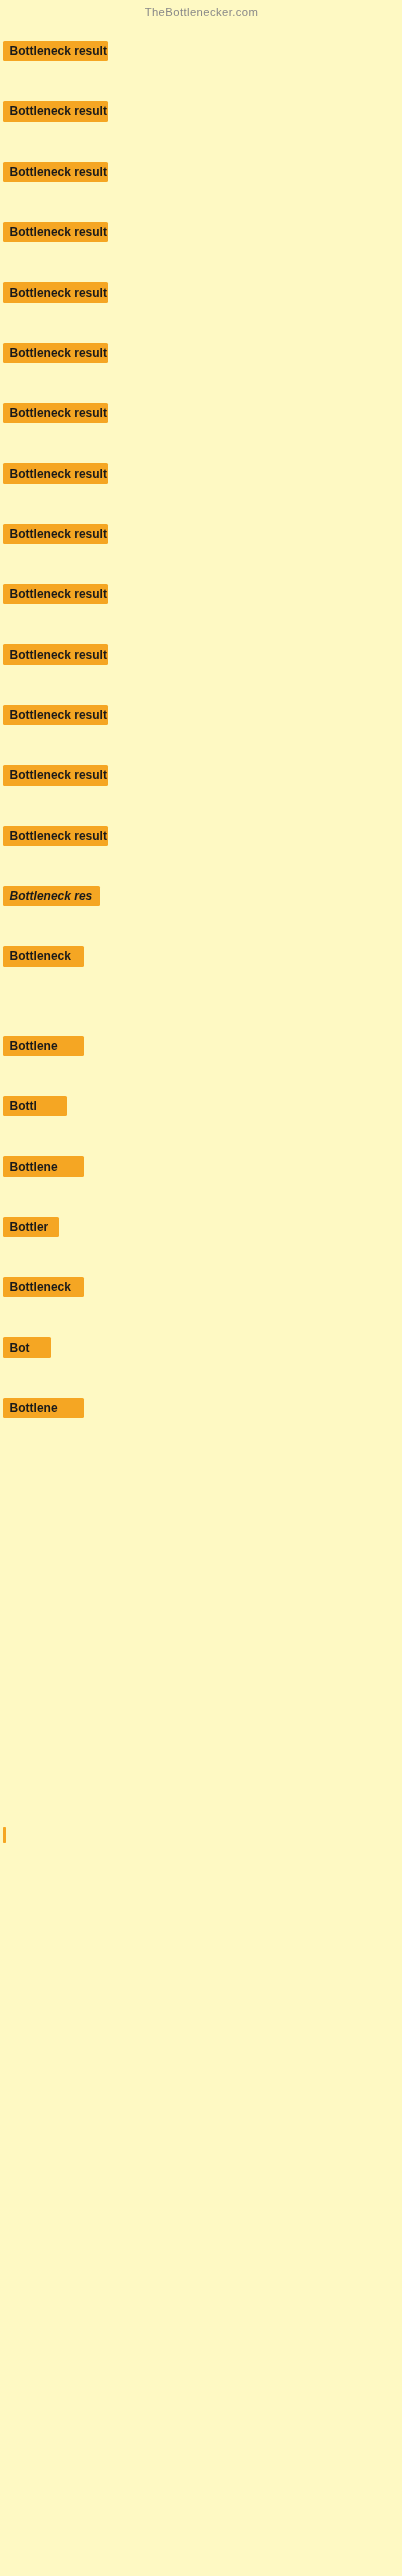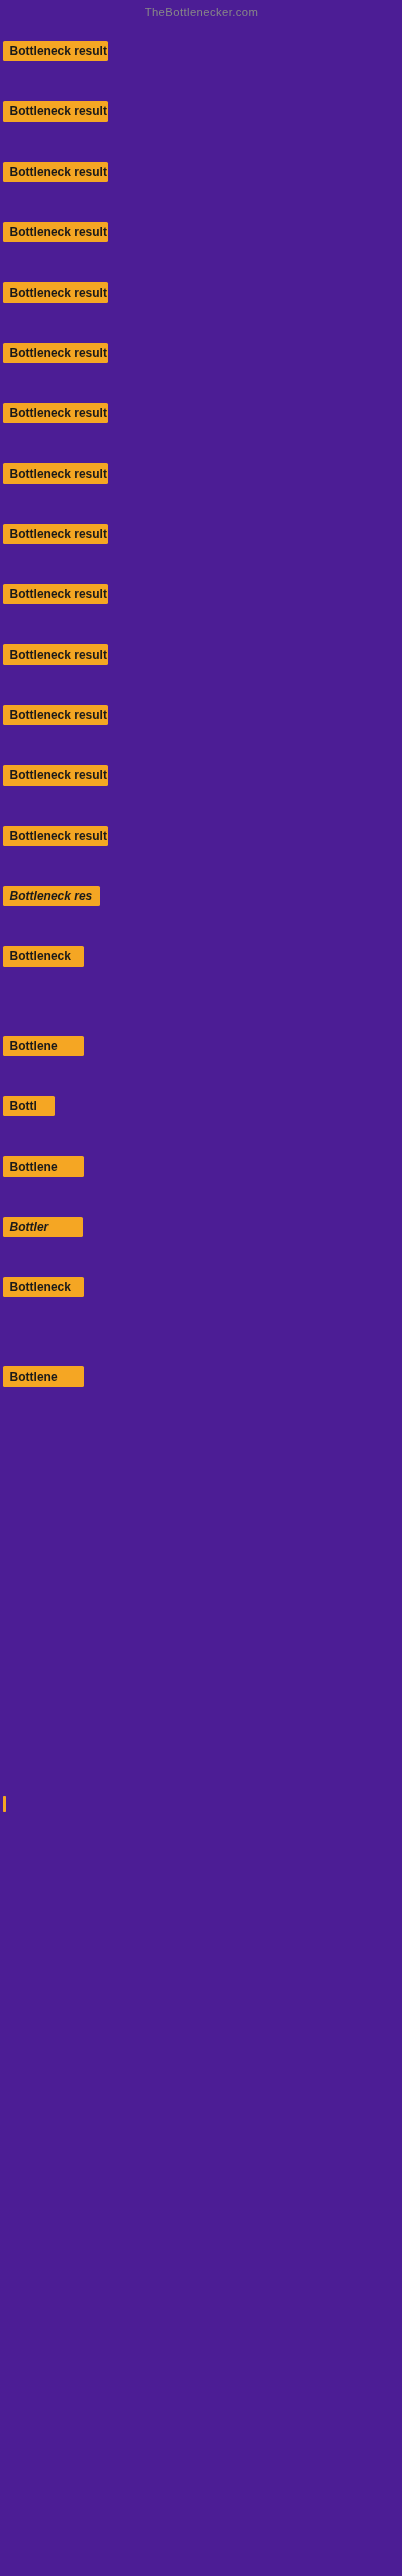--- a/index.html
+++ b/index.html
@@ -36,40 +36,40 @@
     }
 
     .section {
       padding: 4.8px 0 3.2px 3.2px;
     }
 
     
     .item-full .bottleneck-badge { width: 105px; overflow: hidden; }
     .item-partial-1 .bottleneck-badge { width: 97px; overflow: hidden; font-style: italic; }
     .item-partial-2 .bottleneck-badge { width: 81px; overflow: hidden; }
-    .item-partial-3 .bottleneck-badge { width: 52px; overflow: hidden; }
-    .item-partial-4 .bottleneck-badge { width: 80px; overflow: hidden; font-style: italic; }
+    .item-partial-3 .bottleneck-badge { width: 64px; overflow: hidden; }
+    .item-partial-4 .bottleneck-badge { width: 56px; overflow: hidden; }
     .item-partial-5 .bottleneck-badge { width: 48px; overflow: hidden; }
 
     .spacer {
       height: 14.5px;
     }
 
     .small-indicator {
       background-color: #f5a623;
       width: 3.2px;
       height: 16px;
       margin-left: 3.2px;
       border-radius: 0.8px;
     }
   </style>
 </head>
 <body>
 
-<div style="width:403px; min-height:2576px; background:#4c1d95; position:relative;">
+<div style="width:403px; min-height:2576px; background:#fef9c3; position:relative;">
 
   <div class="site-title">TheBottlenecker.com</div>
 
   <div class="spacer"></div>
 
   <div class="section item-full">
     <div class="bottleneck-badge">Bottleneck result</div>
   </div>
 
   <div class="spacer"></div>
@@ -212,20 +212,23 @@
   <div class="spacer"></div>
   <div class="spacer"></div>
 
   <div class="section item-partial-2">
     <div class="bottleneck-badge">Bottleneck</div>
   </div>
 
   <div class="spacer"></div>
   <div class="spacer"></div>
 
+  <div class="section item-partial-5">
+    <div class="bottleneck-badge">Bot</div>
+  </div>
 
   <div class="spacer"></div>
   <div class="spacer"></div>
 
   <div class="section item-partial-2">
     <div class="bottleneck-badge">Bottlene</div>
   </div>
 
   <div style="height: 403px;"></div>
 

